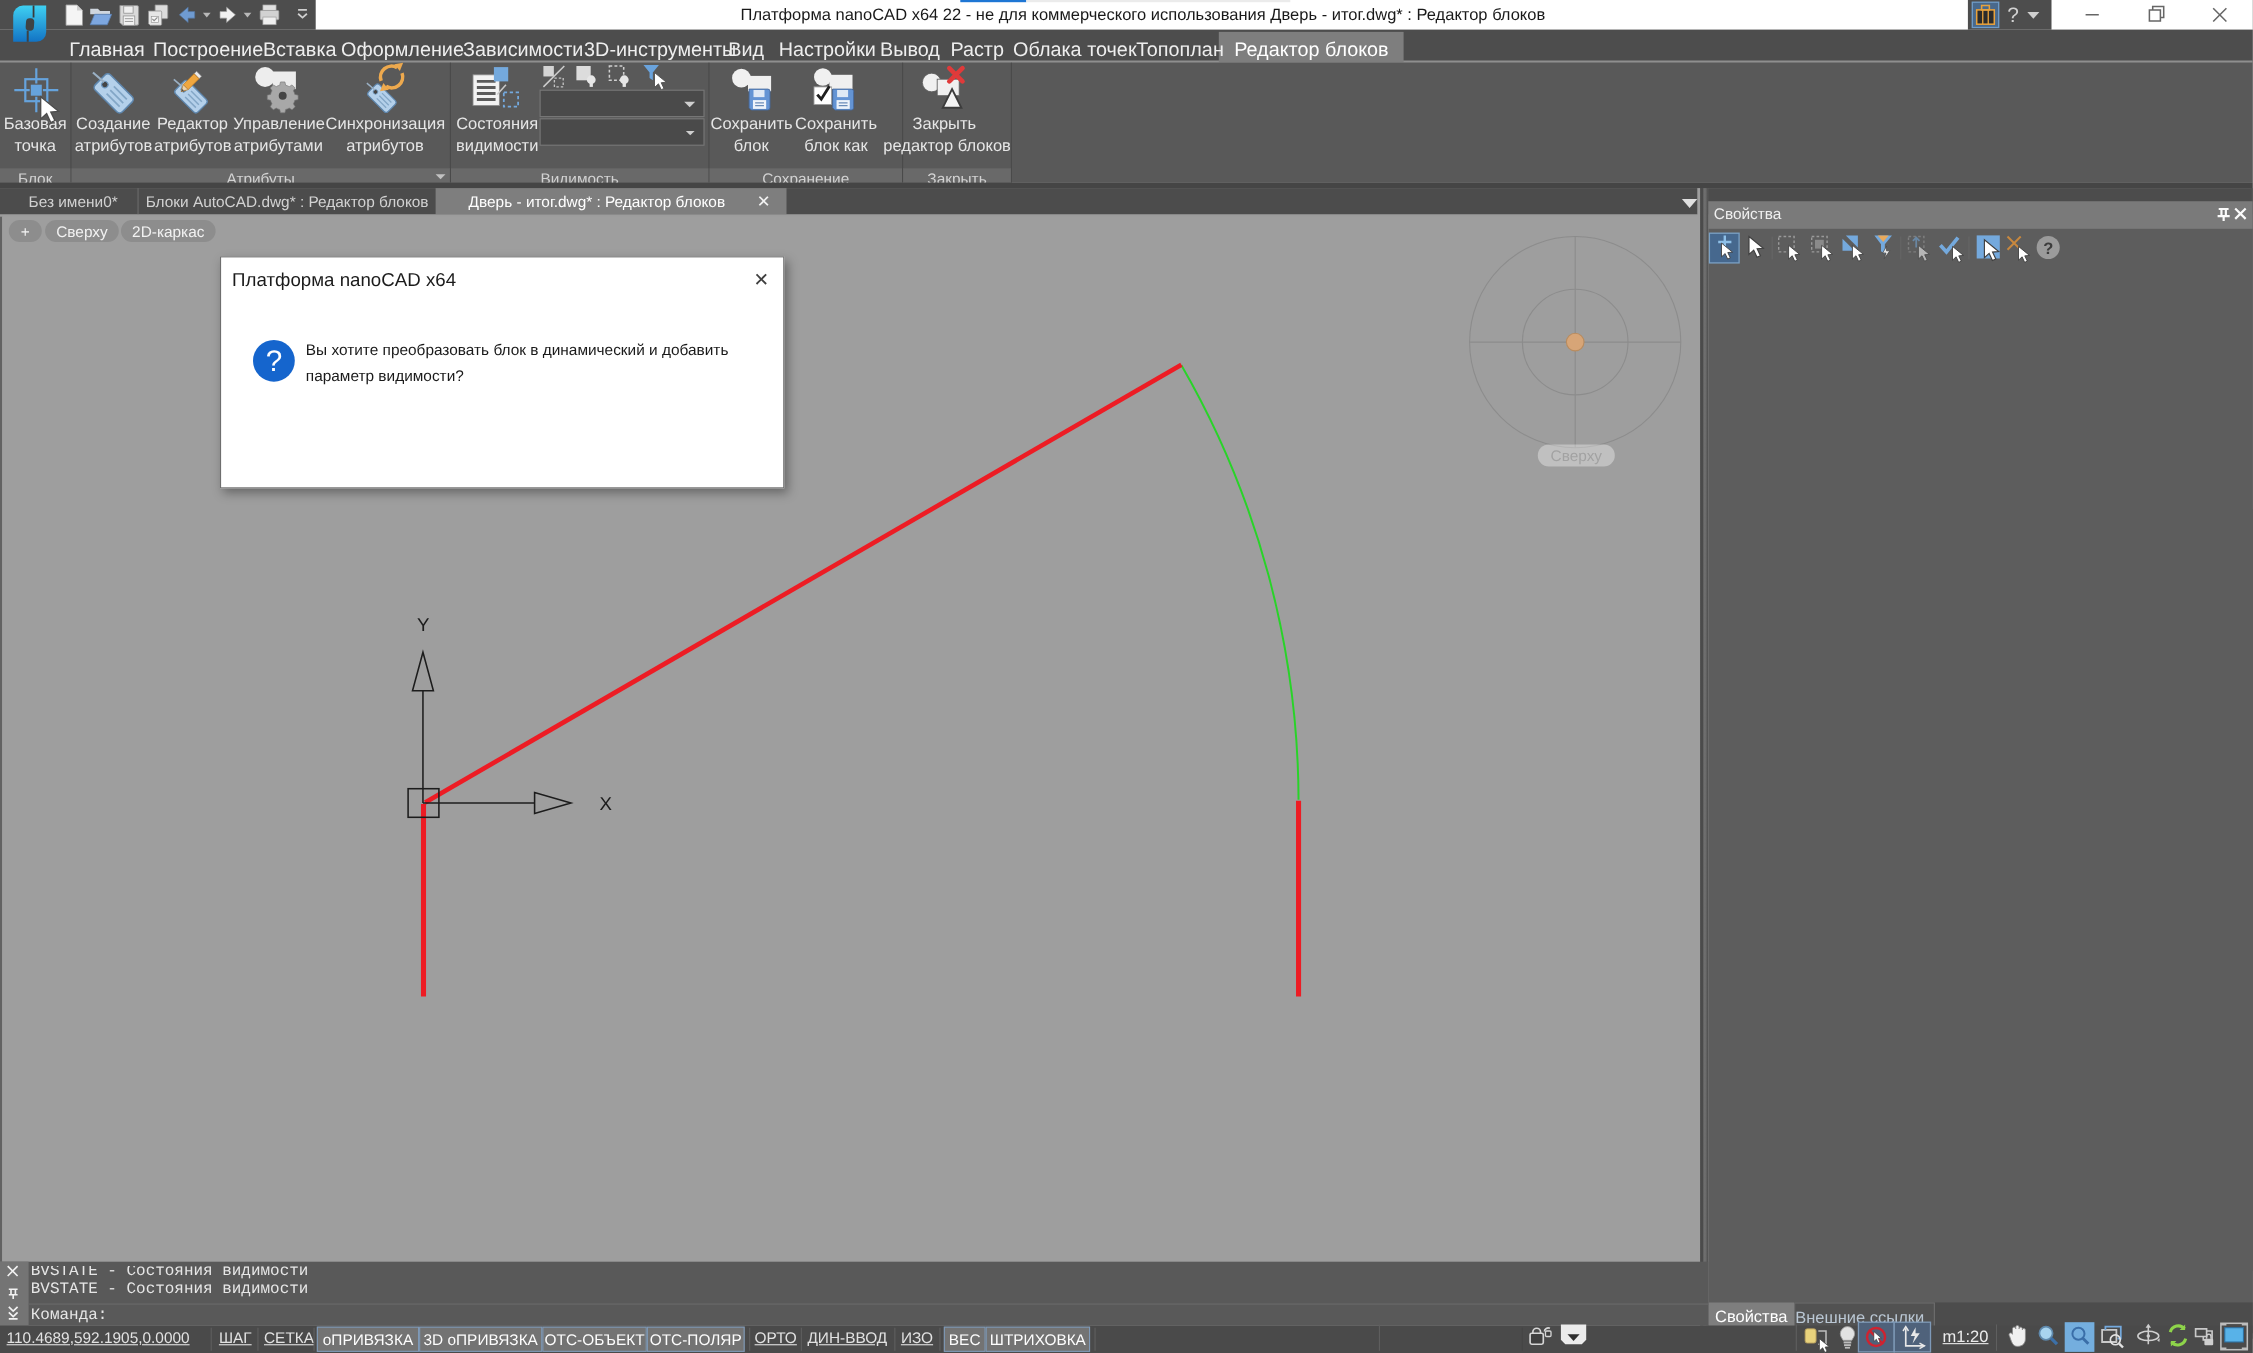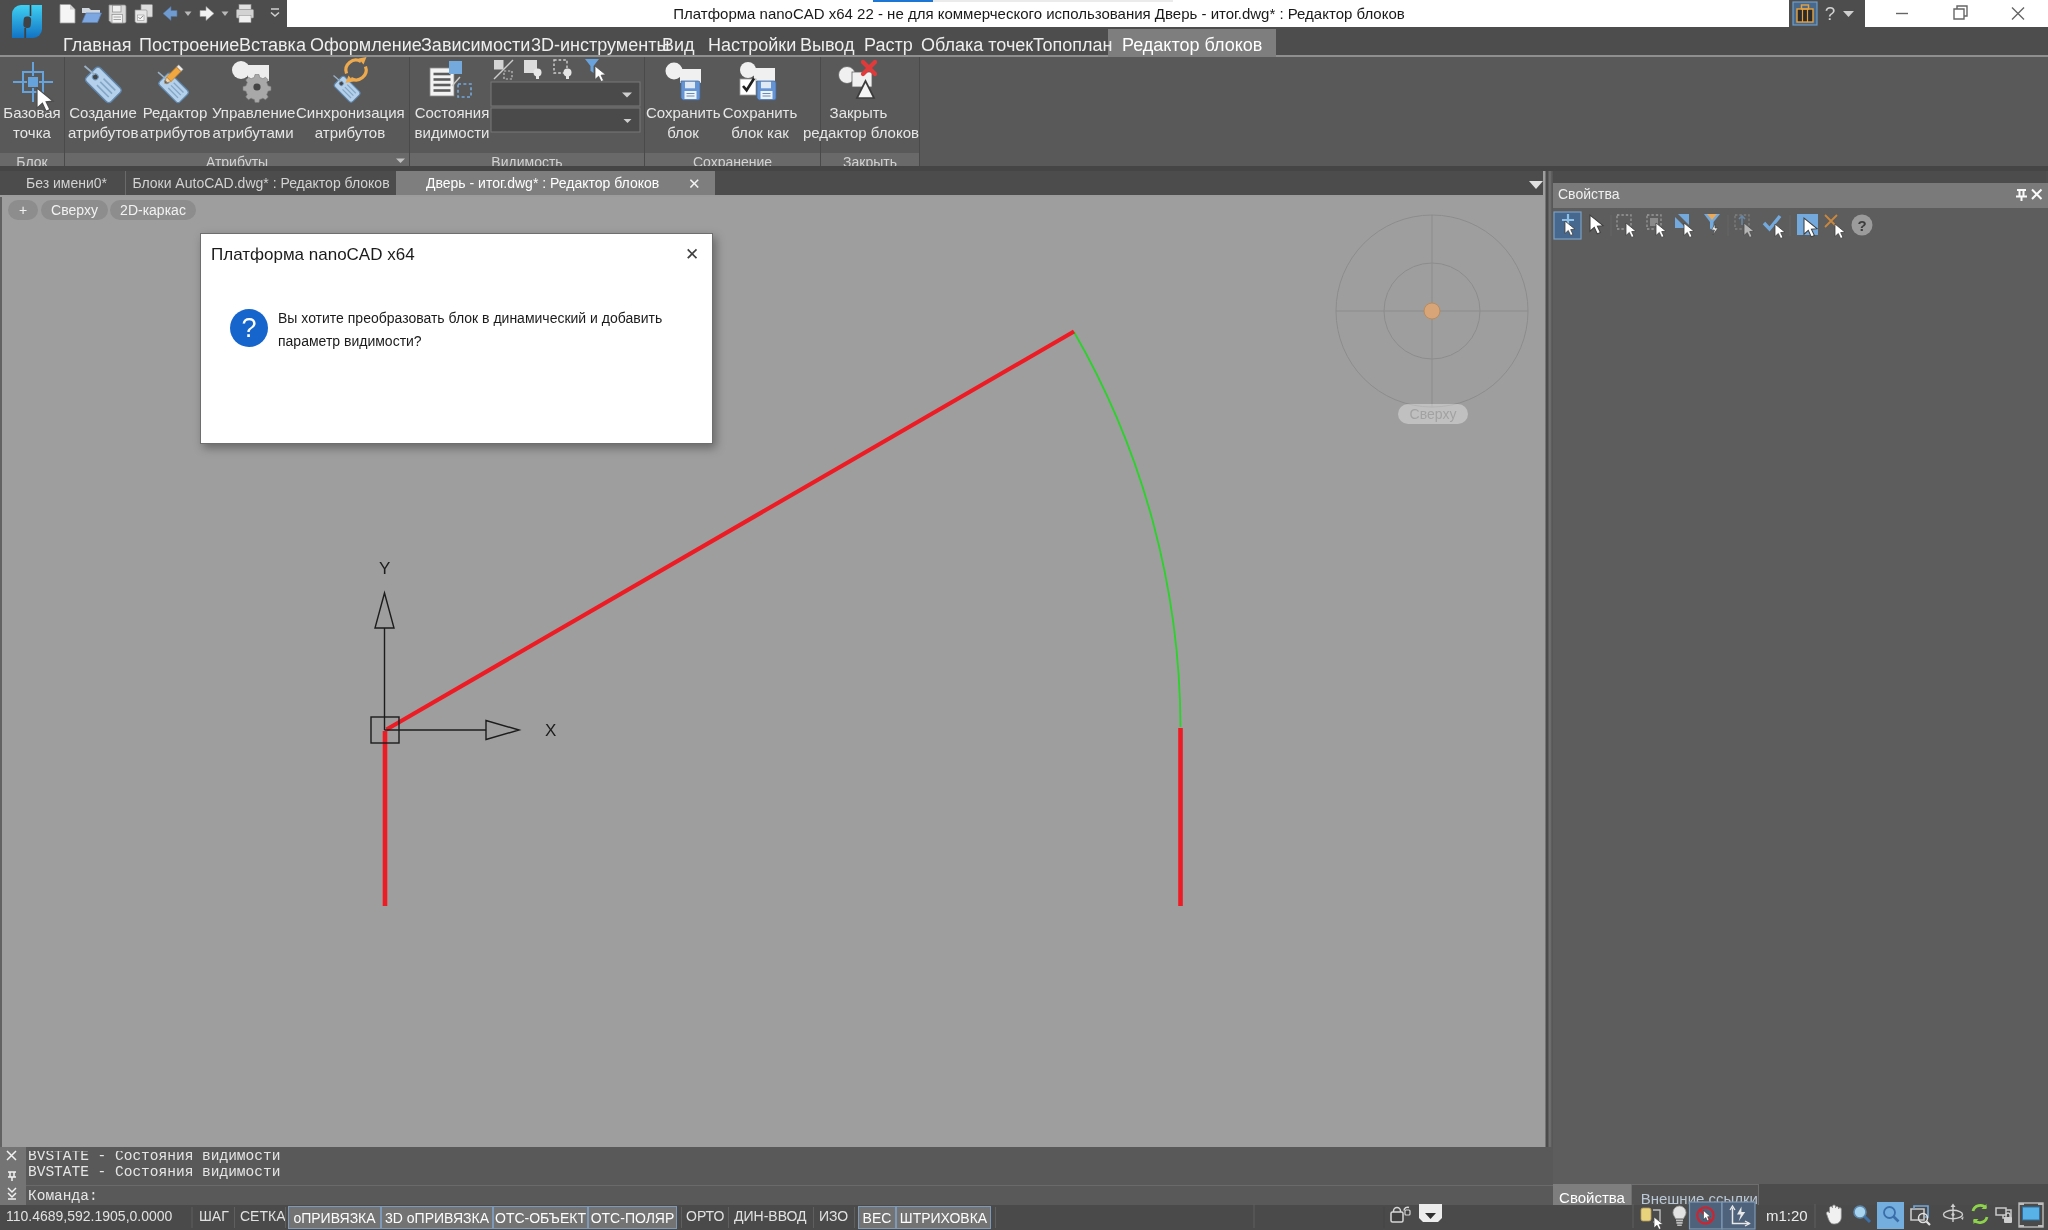--- a/index.html
+++ b/index.html
@@ -44,21 +44,21 @@
   #panel-header { position:absolute; left:0; top:0; width:495px; height:25px; background:#7a7a7a; }
   #panel-tabs { position:absolute; left:0; top:1001px; width:495px; height:28px; background:#4c4c4c; }
 
   
   #cmd { left:0; top:1147px; width:1553px; height:58px; background:#595959; }
   #cmd-gutter { position:absolute; left:0; top:0; width:26px; height:58px; background:#747474; }
   .cmdline { position:absolute; left:2px; font-family:"Liberation Mono", monospace; font-size:14.5px; color:#e6e6e6; white-space:pre; }
 
   
   #statusbar { left:0; top:1205px; width:2048px; height:25px; background:#4a4a4a; }
-  .sitem { position:absolute; top:-2px; height:25px; line-height:26px; color:#e2e2e2; font-size:14px;}
+  .sitem { position:absolute; top:-2px; height:25px; line-height:26px; color:#e2e2e2; font-size:14px;text-decoration:underline;}
   .sbtn { position:absolute; top:1px; height:23px; line-height:22px; color:#fdfdfd; font-size:14px; background:#737373; border:1px solid #7e99b7; text-align:center; }
 
   
   #dialog { left:200px; top:233px; width:513px; height:211px; background:#ffffff; border:1px solid #6e6e6e; box-shadow:3px 4px 9px rgba(0,0,0,0.35); }
   #dlg-footer { position:absolute; left:0; bottom:0; width:511px; height:64px; background:#f0f0f0; }
   .dlg-btn { position:absolute; top:14px; width:97px; height:33px; background:#e7e7e7; border:1px solid #b0b0b0; font-size:14.5px; color:#1c1c1c; text-align:center; line-height:31px; }
 </style>
 </head>
 <body>
 <div id="page">
@@ -417,21 +417,21 @@
         </g>
         <g transform="translate(272,3)">
           <path d="M0 0 l12 12 M12 0 l-12 12" stroke="#c8883e" stroke-width="1.8"></path>
           <use href="#pcur" transform="translate(10,9)"></use>
         </g>
         <circle cx="309" cy="13" r="10.5" fill="#9b9b9b"></circle>
         <text x="309" y="18.5" font-size="15" font-weight="bold" fill="#3d3d3d" text-anchor="middle" font-family="Liberation Sans">?</text>
       </g>
     </svg>
     <div style="position:absolute;left:0px;top:1001px;width:78px;height:28px;background:#7e7e7e;color:#fff;font-size:15px;text-align:center;line-height:28px;">Свойства</div>
-    <div style="position:absolute;left:78px;top:1001px;width:128px;height:28px;background:#525252;border:1px solid #6e6e6e;color:#bac7d4;font-size:15px;text-align:right;line-height:27px;">Внешние ссылки</div>
+    <div style="position:absolute;left:78px;top:1001px;width:128px;height:28px;background:#525252;border:1px solid #6e6e6e;color:#bac7d4;font-size:15px;text-align:left;line-height:27px;">Внешние ссылки</div>
   </div>
 
   <div class="abs" id="cmd">
     <div id="cmd-gutter"></div>
     <div style="position:absolute;left:26px;top:4px;width:1527px;height:54px;overflow:hidden;">
       <div class="cmdline" style="top:-3px;">BVSTATE - Состояния видимости</div>
       <div class="cmdline" style="top:13px;">BVSTATE - Состояния видимости</div>
       <div class="cmdline" style="top:37px;">Команда:</div>
     </div>
     <div style="position:absolute;left:26px;top:38px;width:1527px;height:1px;background:#6a6a6a;"></div>

